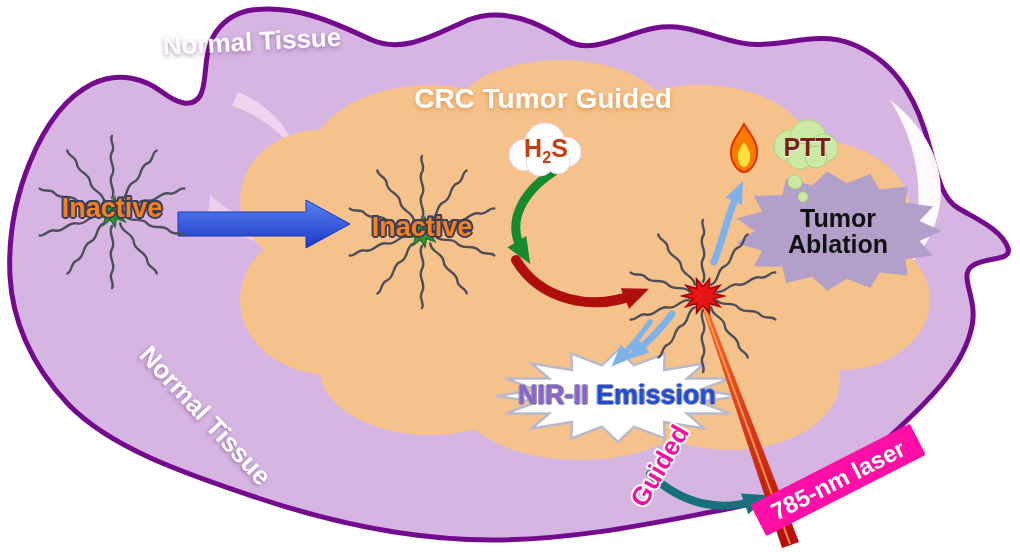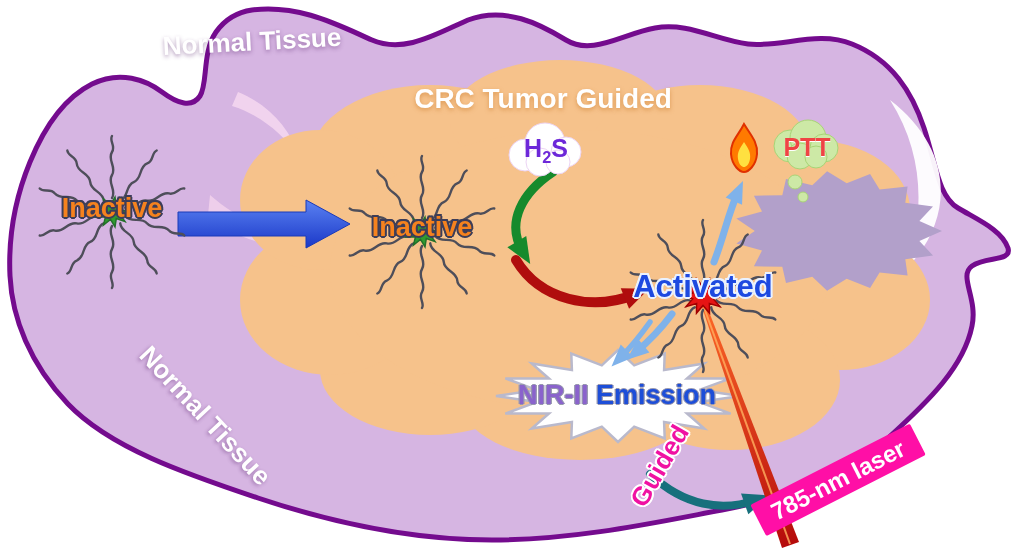--- a/index.html
+++ b/index.html
@@ -10,22 +10,22 @@
   .white-lbl{color:#ffffff;text-shadow:0 2px 4px rgba(90,40,110,0.45);}
   .inactive-lbl{color:#f5821e;
     text-shadow:2px 0 0 #3d3d58,-2px 0 0 #3d3d58,0 2px 0 #3d3d58,0 -2px 0 #3d3d58,
       1.4px 1.4px 0 #3d3d58,-1.4px 1.4px 0 #3d3d58,1.4px -1.4px 0 #3d3d58,-1.4px -1.4px 0 #3d3d58;}
   .activated-lbl{color:#1d49e0;
     text-shadow:2px 0 0 #eaf2ff,-2px 0 0 #eaf2ff,0 2px 0 #eaf2ff,0 -2px 0 #eaf2ff,
       1.4px 1.4px 0 #eaf2ff,-1.4px 1.4px 0 #eaf2ff,1.4px -1.4px 0 #eaf2ff,-1.4px -1.4px 0 #eaf2ff;}
   .guided-lbl{color:#f012a2;
     text-shadow:2px 0 0 #ffffff,-2px 0 0 #ffffff,0 2px 0 #ffffff,0 -2px 0 #ffffff,
       1.4px 1.4px 0 #ffffff,-1.4px 1.4px 0 #ffffff,1.4px -1.4px 0 #ffffff,-1.4px -1.4px 0 #ffffff;}
-  .h2s-lbl{color:#6d28d9;}
-  .ptt-lbl{color:#ef4444;text-shadow:0 1px 0 #ffffff;}
+  .h2s-lbl{color:#c2410c;}
+  .ptt-lbl{color:#7f1d1d;text-shadow:0 1px 0 #ffffff;}
   .ablation-lbl{color:#101010;text-align:center;}
   .nir-part1{color:#8a63cc;
     text-shadow:1.2px 0 0 #9898b0,-1.2px 0 0 #9898b0,0 1.2px 0 #9898b0,0 -1.2px 0 #9898b0;}
   .nir-part2{color:#1d4ed8;
     text-shadow:1.2px 0 0 #9898b0,-1.2px 0 0 #9898b0,0 1.2px 0 #9898b0,0 -1.2px 0 #9898b0;}
   .laser-box{background:#ff0fa6;color:#ffffff;padding:5px 16px;border-radius:2px;}
   sub{font-size:0.65em;}
 </style>
 </head>
 <body>
@@ -178,24 +178,27 @@
             text-shadow:0 2px 4px rgba(200,120,40,0.55);">CRC Tumor Guided</div>
 
 <div class="lbl inactive-lbl" style="left:112px;top:208px;font-size:27px;transform:translate(-50%,-50%);">Inactive</div>
 
 <div class="lbl inactive-lbl" style="left:422px;top:227px;font-size:27px;transform:translate(-50%,-50%);">Inactive</div>
 
 <div class="lbl h2s-lbl" style="left:546px;top:151px;font-size:25px;transform:translate(-50%,-50%);">
   <span>H</span><sub>2</sub><span>S</span>
 </div>
 
-<div class="lbl activated-lbl" style="left:703px;top:287px;font-size:31px;transform:translate(-50%,-50%);">Activated</div>
 
 <div class="lbl ptt-lbl" style="left:807px;top:147px;font-size:25px;transform:translate(-50%,-50%);">PTT</div>
 
+<div class="lbl ablation-lbl" style="left:838px;top:231px;font-size:25px;transform:translate(-50%,-50%);">
+  <div>Tumor</div>
+  <div>Ablation</div>
+</div>
 
 <div class="lbl" style="left:617px;top:395px;font-size:27px;transform:translate(-50%,-50%);">
   <span class="nir-part1">NIR-II</span>
   <span class="nir-part2">Emission</span>
 </div>
 
 <div class="lbl guided-lbl" style="left:660px;top:466px;font-size:26px;transform:translate(-50%,-50%) rotate(-60deg);">Guided</div>
 
 <div class="lbl laser-box" style="left:838px;top:480px;font-size:24px;transform:translate(-50%,-50%) rotate(-27deg);">785-nm laser</div>
 

